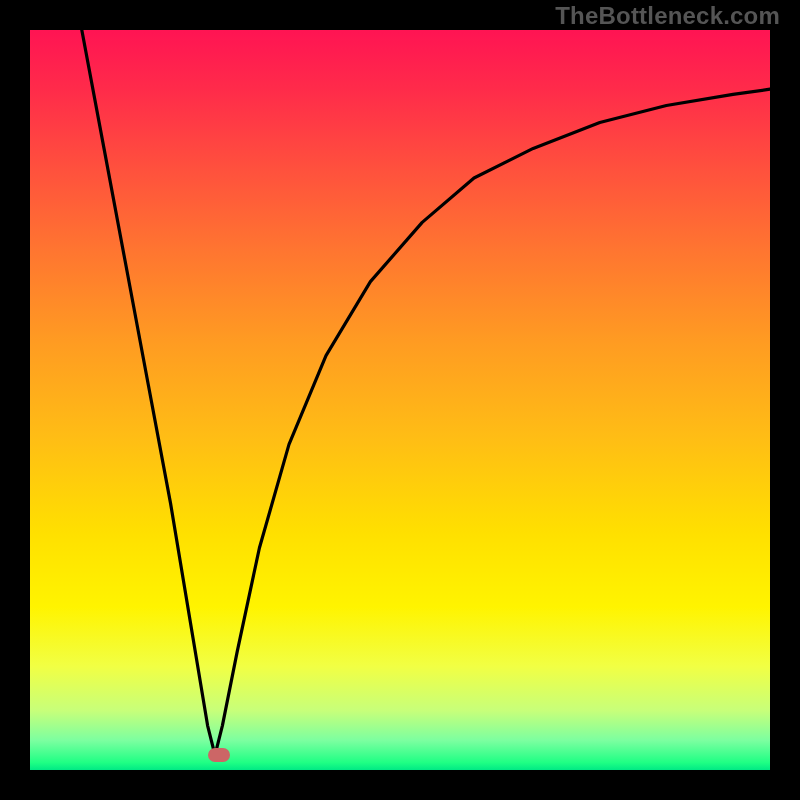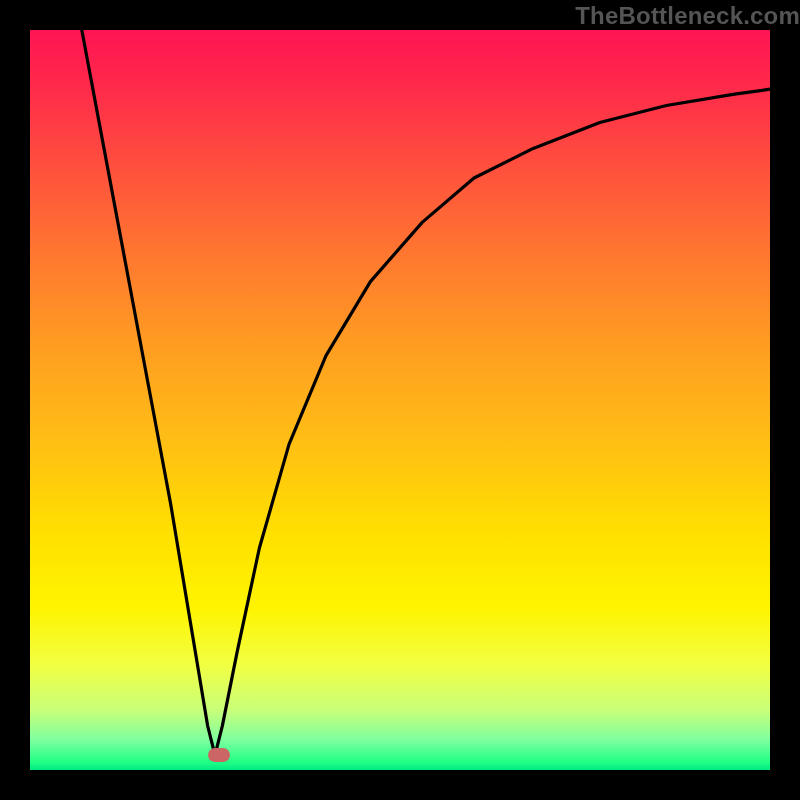--- a/index.html
+++ b/index.html
@@ -13,21 +13,21 @@
   }
   .frame {
     position: relative;
     width: 800px;
     height: 800px;
     background: #000;
   }
   .watermark {
     position: absolute;
     top: 2px;
-    right: 0;
+    right: 20px;
     font-size: 24px;
     font-weight: 600;
     color: #555;
     letter-spacing: 0.2px;
     z-index: 20;
   }
   .plot-area {
     position: absolute;
     left: 30px;
     top: 30px;

